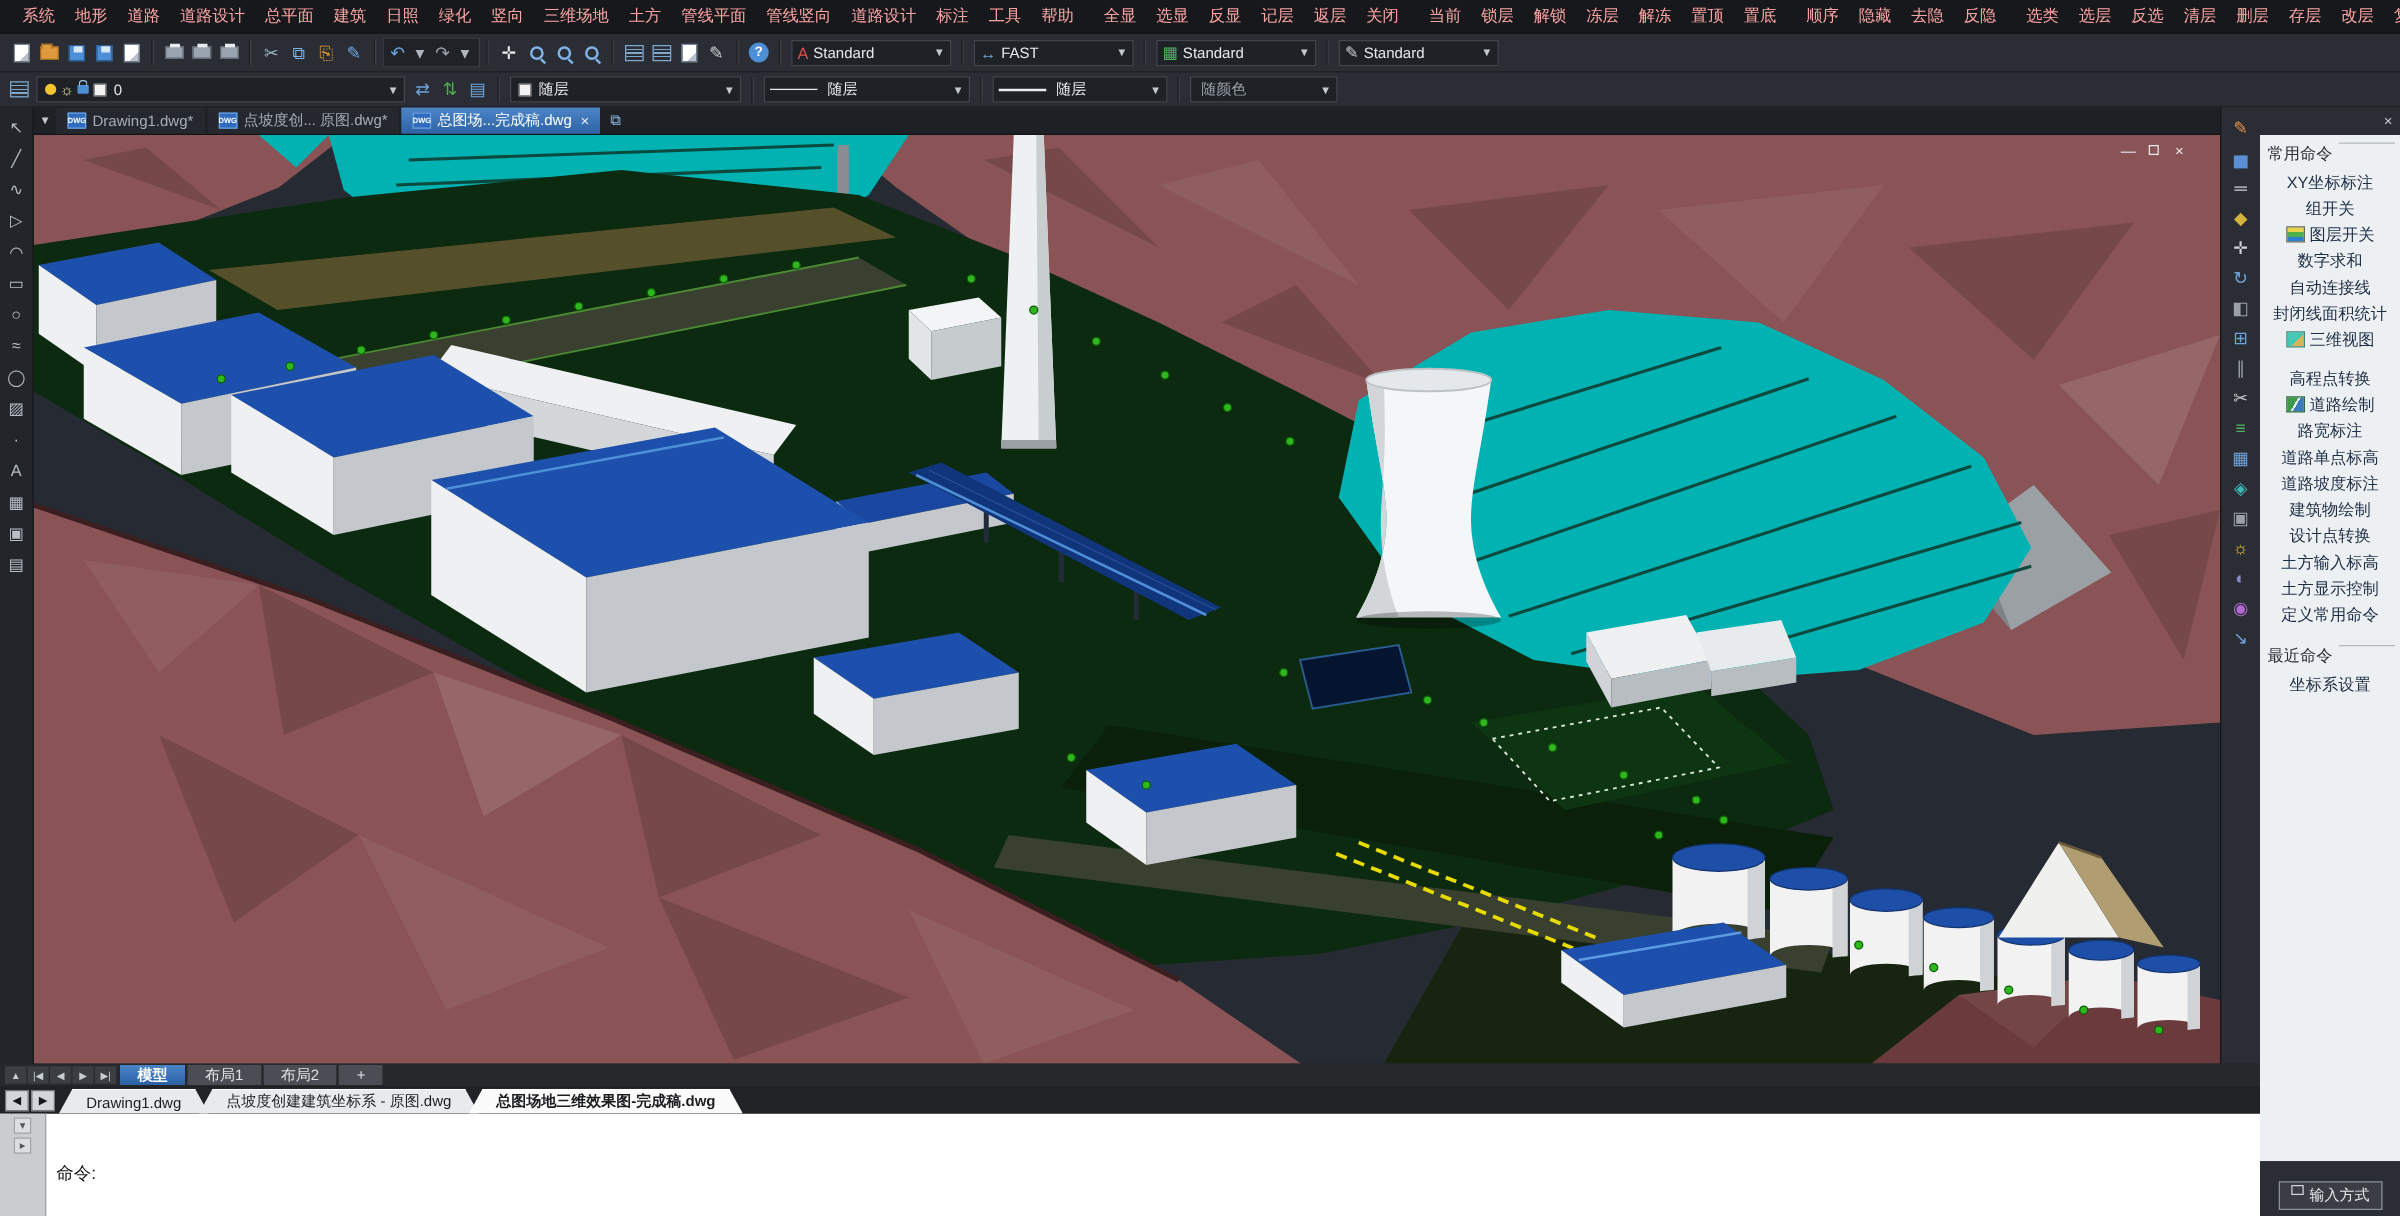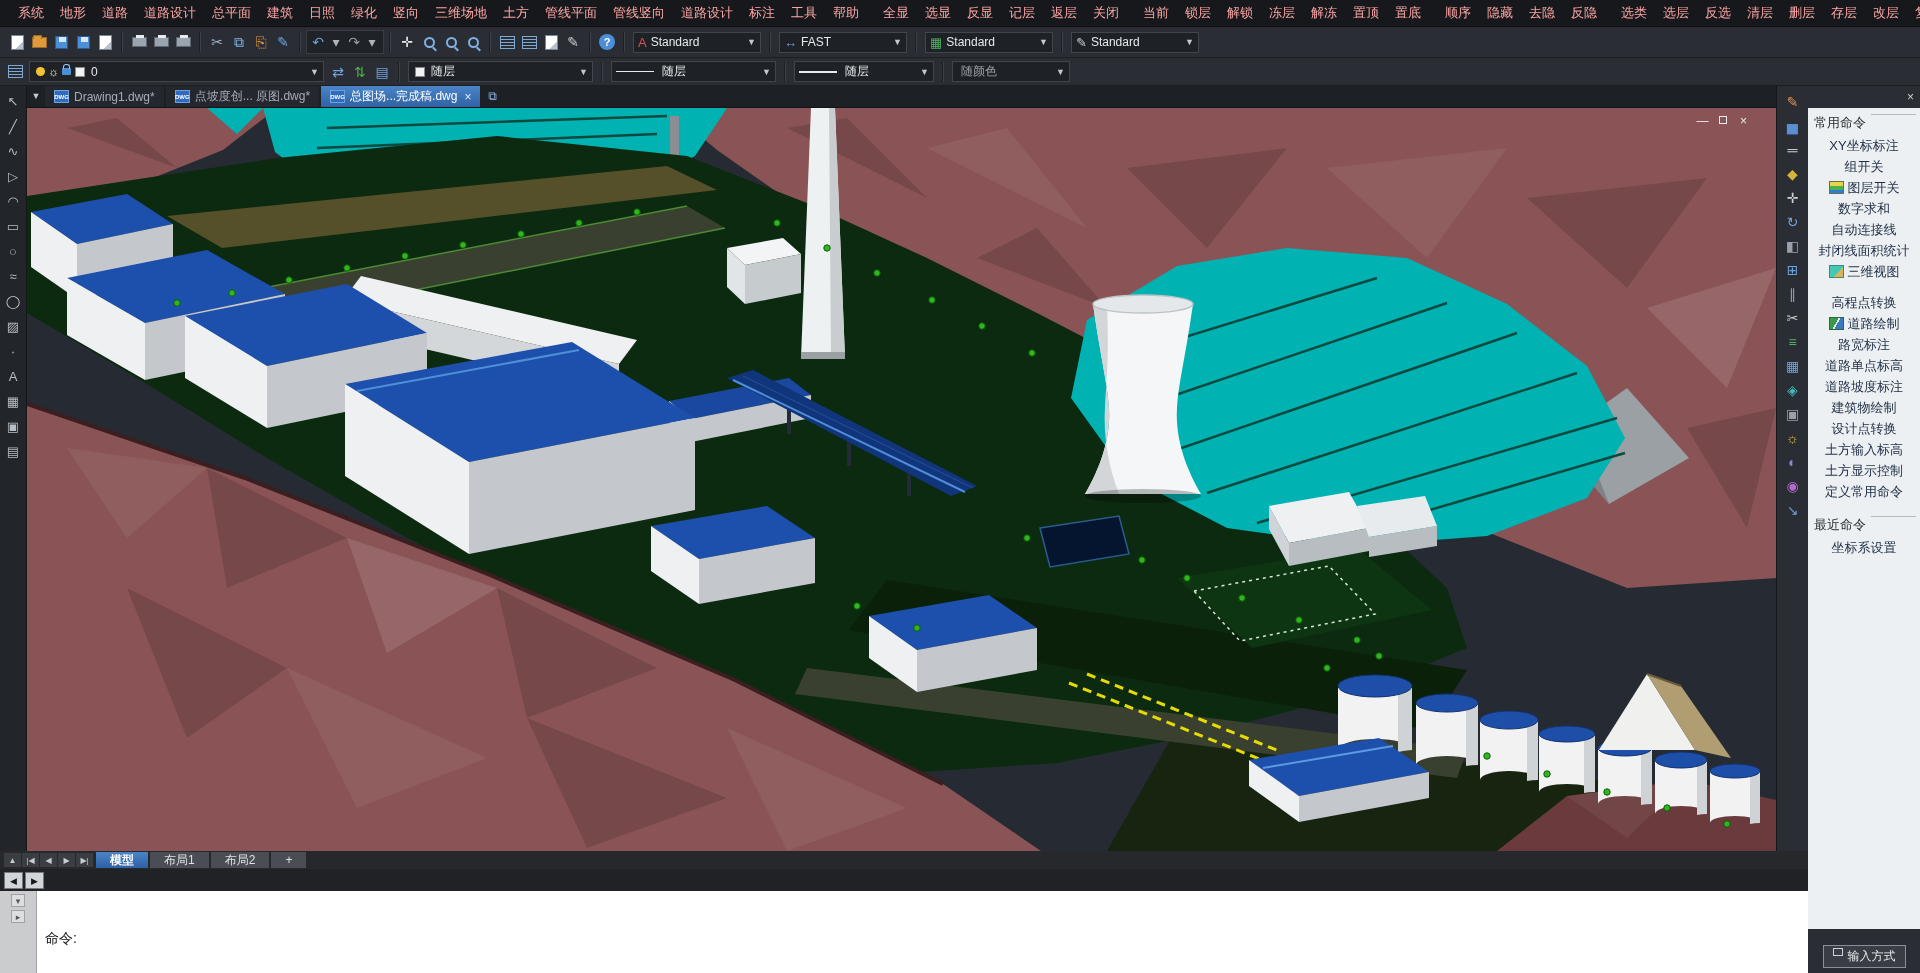--- a/index.html
+++ b/index.html
@@ -883,20 +883,32 @@
       </span>
       <span class="ltab">
         <span>+</span>
       </span>
     </span>
 </div>
 
 <div id="filebar">
   <span class="fnav">◀</span>
   <span class="fnav">▶</span>
+  <span style="display:flex;align-items:flex-end;margin-left:10px">
+
+  <span class="ftab">
+        <span>Drawing1.dwg</span>
+      </span>
+      <span class="ftab">
+        <span>点坡度创建建筑坐标系 - 原图.dwg</span>
+      </span>
+      <span class="ftab active">
+        <span>总图场地三维效果图-完成稿.dwg</span>
+      </span>
+    </span>
 </div>
 
 <div id="cmdarea">
   <div class="gutter">
     <span>▾</span>
     <span>▸</span>
   </div>
   <div class="cmdlines">
     <div>
 

